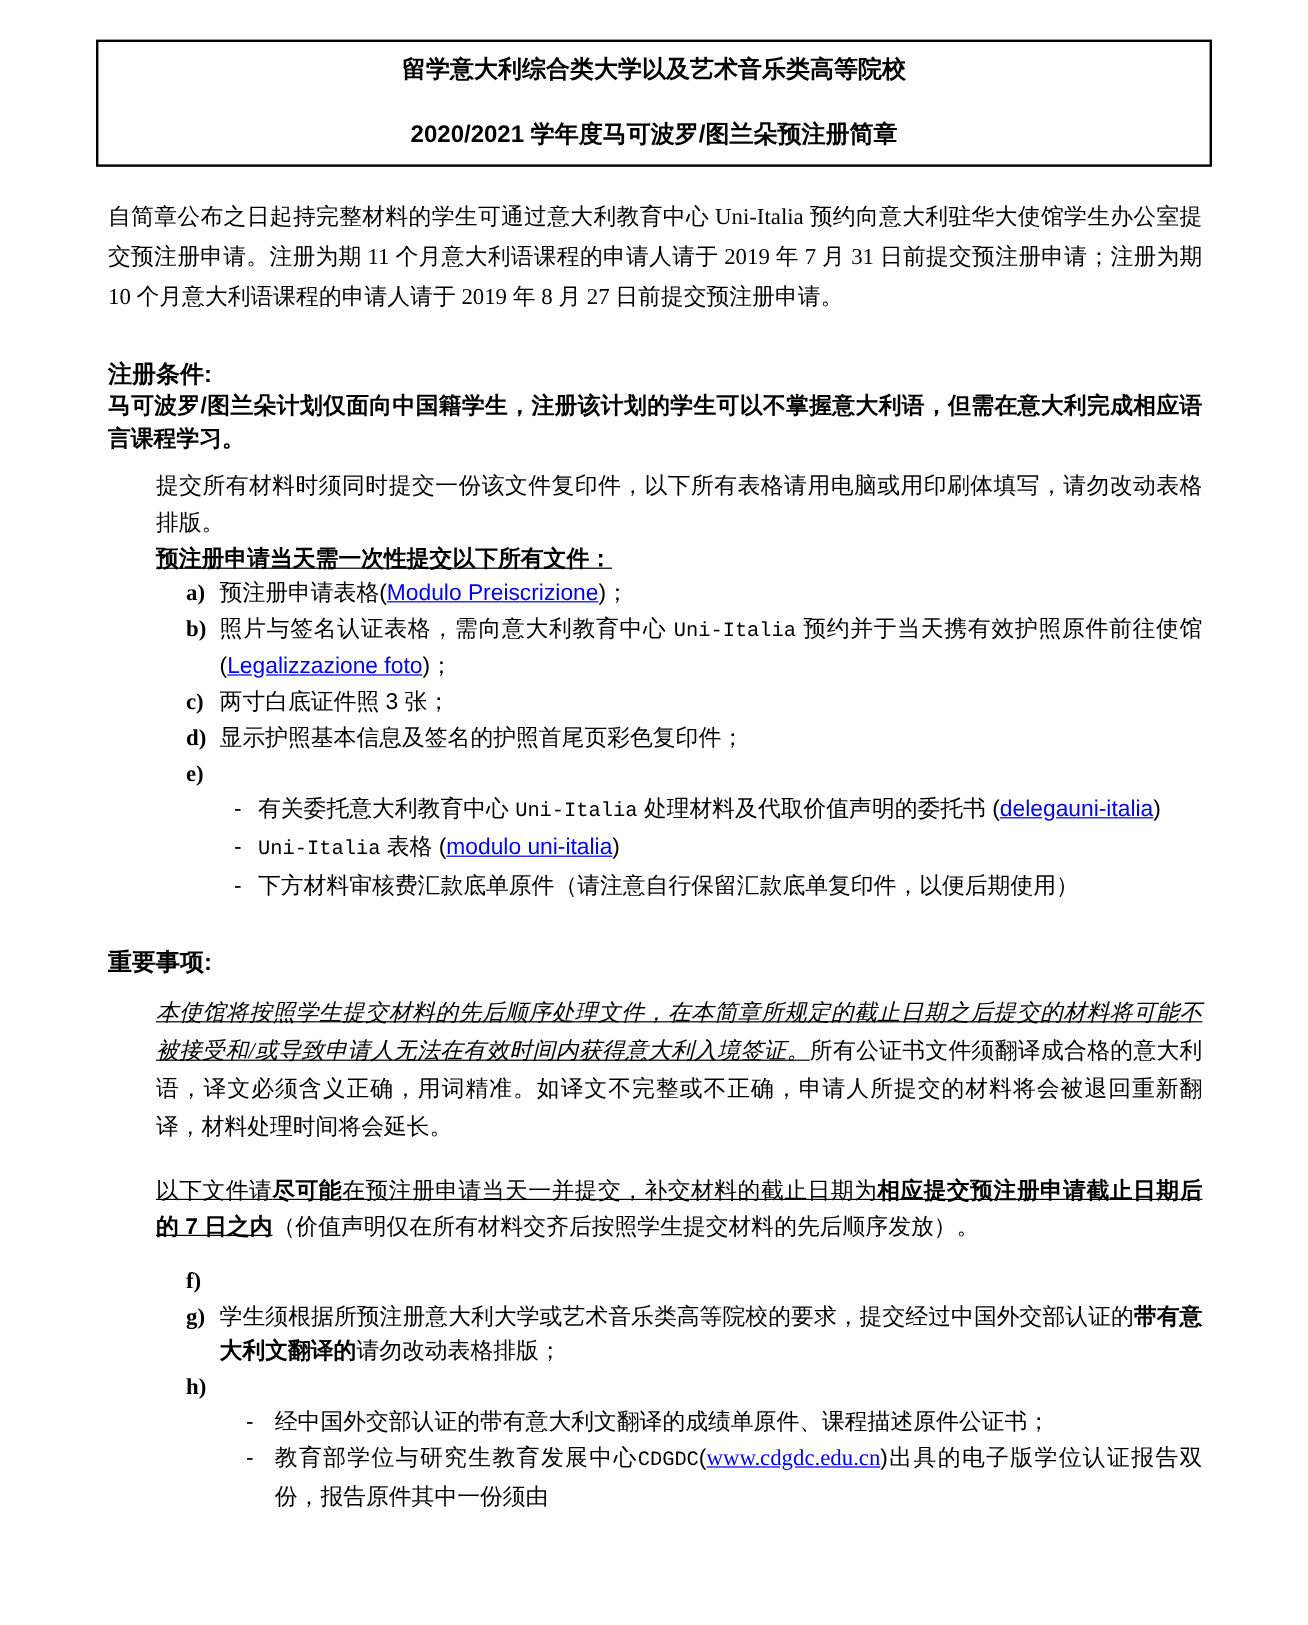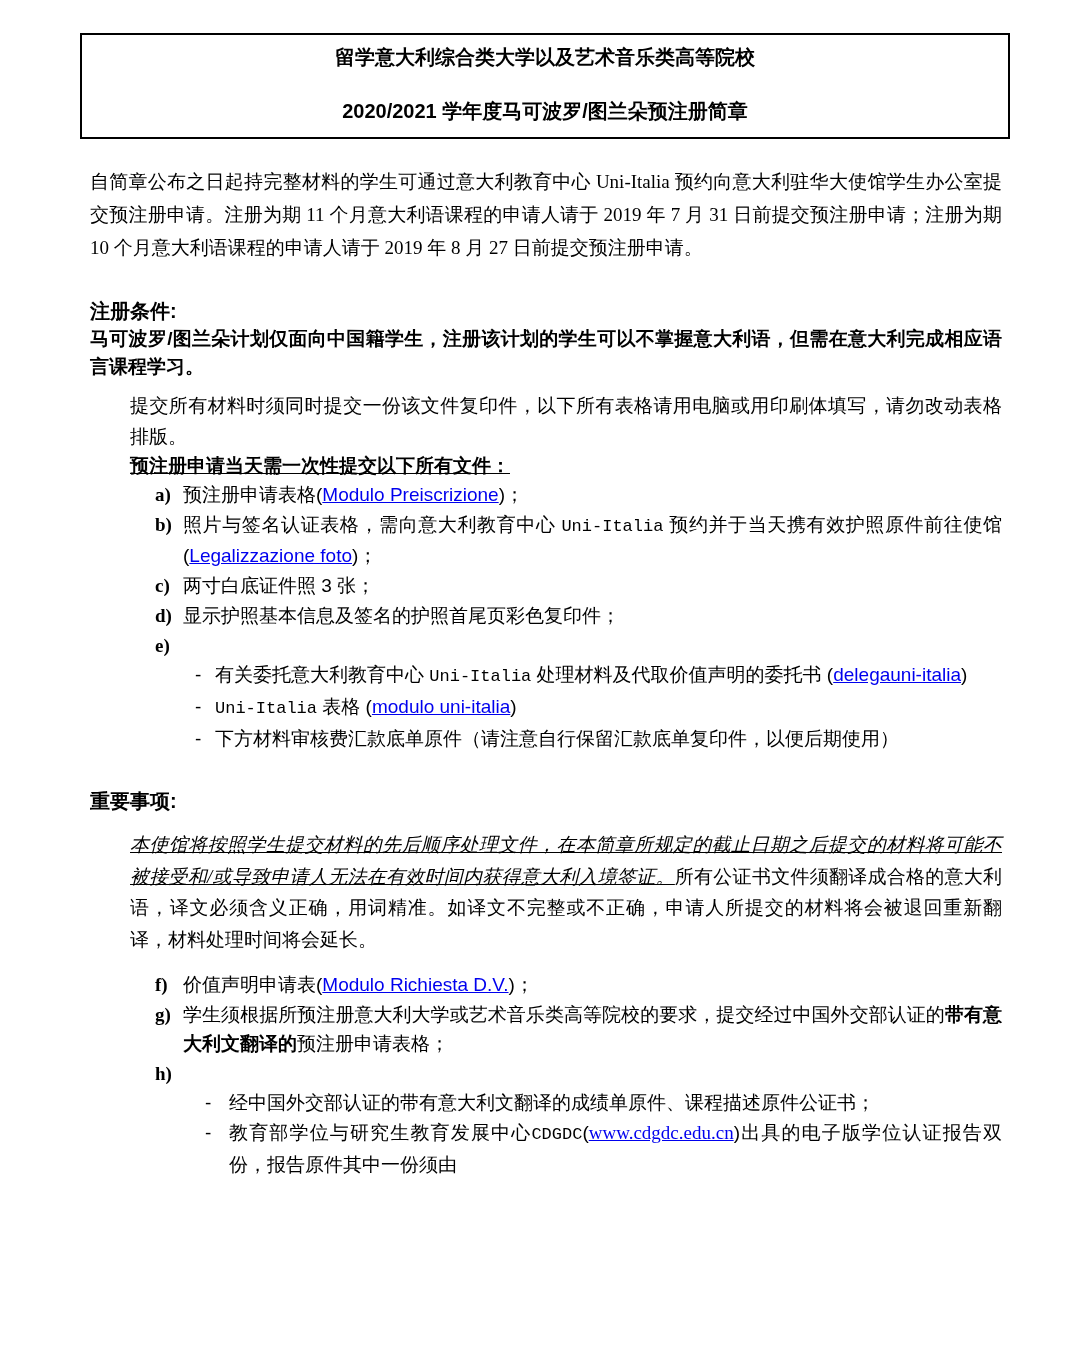--- a/index.html
+++ b/index.html
@@ -103,29 +103,29 @@
 
   <div class="li2">
     <span class="dash">-</span>
     <span class="li-text">下方材料审核费汇款底单原件（请注意自行保留汇款底单复印件，以便后期使用）</span>
   </div>
 
   <div class="h3 mt-sec">重要事项:</div>
 
   <p class="imp-p1 just"><span class="serif i u">本使馆将按照学生提交材料的先后顺序处理文件，在本简章所规定的截止日期之后提交的材料将可能不被接受和/或导致申请人无法在有效时间内获得意大利入境签证。</span><span>所有公证书文件须翻译成合格的意大利语，译文必须含义正确，用词精准。如译文不完整或不正确，申请人所提交的材料将会被退回重新翻译，材料处理时间将会延长。</span></p>
 
+  <p class="imp-p2 just"><span class="u">以下文件请</span><span class="b u">尽可能</span><span class="u">在预注册申请当天一并提交，补交材料的截止日期为</span><span class="b u">相应提交预注册申请截止日期后的 7 日之内</span><span>（价值声明仅在所有材料交齐后按照学生提交材料的先后顺序发放）。</span></p>
 
   <div class="li list-fgh">
     <span class="marker">f)</span>
-    <span class="li-text"><span>价值声明申请表(</span><a class="lnk">Modulo Richiesta D.V.</a><span>)；</span></span>
   </div>
 
   <div class="li">
     <span class="marker">g)</span>
-    <span class="li-text just"><span>学生须根据所预注册意大利大学或艺术音乐类高等院校的要求，提交经过中国外交部认证的</span><span class="b">带有意大利文翻译的</span><span>预注册申请表格；</span></span>
+    <span class="li-text just"><span>学生须根据所预注册意大利大学或艺术音乐类高等院校的要求，提交经过中国外交部认证的</span><span class="b">带有意大利文翻译的</span><span>请勿改动表格排版；</span></span>
   </div>
 
   <div class="li">
     <span class="marker">h)</span>
   </div>
 
   <div class="li3">
     <span class="dash">-</span>
     <span class="li-text">经中国外交部认证的带有意大利文翻译的成绩单原件、课程描述原件公证书；</span>
   </div>

